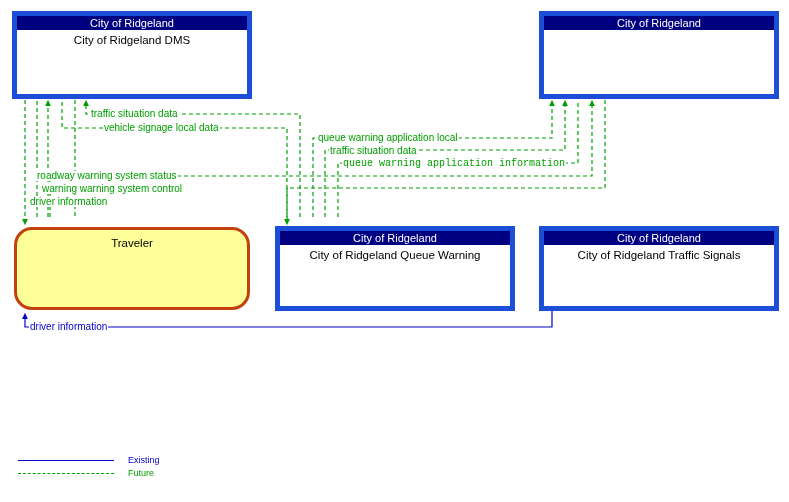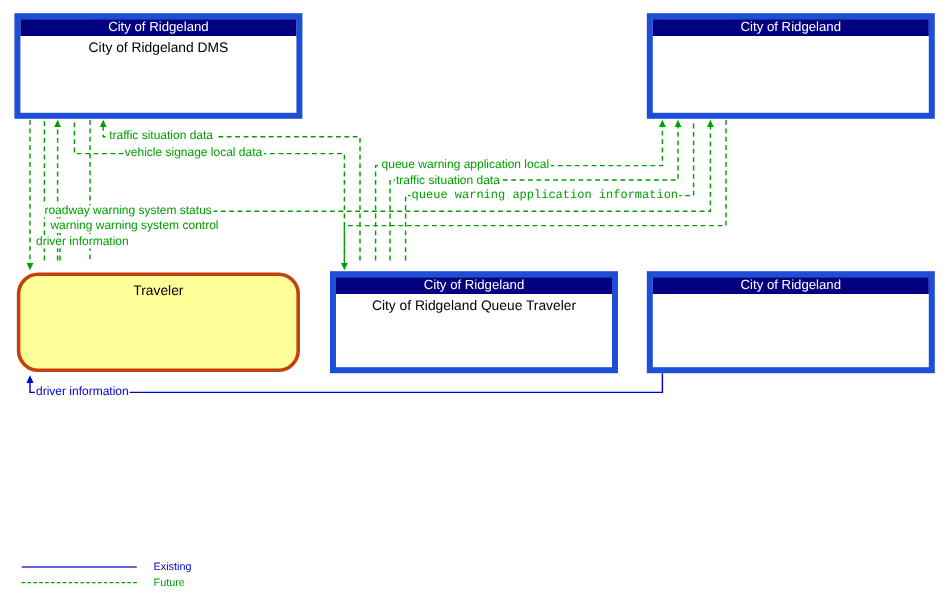--- a/index.html
+++ b/index.html
@@ -34,21 +34,21 @@
   #n-ts { left:539px;top:226px; width:240px;height:85px;}
   #n-trv{left:14px;  top:227px; width:236px;height:83px;}
 
   
   .flab{
     position:absolute;color:#00a000;font-size:10px;line-height:10px;
     white-space:nowrap;background:#ffffff;padding:0 1px;text-align:right;
   }
 
   
-  #legend{position:absolute;left:18px;top:466px;width:190px;height:26px;}
+  #legend{position:absolute;left:18px;top:454px;width:190px;height:26px;}
   .lg-row{position:relative;height:13px;}
   .lg-line{position:absolute;left:0;top:6px;width:96px;height:0;}
   .lg-line.solid{border-top:1.4px solid #0000cc;}
   .lg-line.dash{border-top:1.4px dashed #00a000;}
   .lg-txt{position:absolute;left:110px;top:0;font-size:9px;line-height:12px;}
   .lg-txt.e{color:#0000cc;}
   .lg-txt.f{color:#00a000;text-align:right;}
 </style>
 </head>
 <body>
@@ -95,25 +95,26 @@
   <div class="hdr">City of Ridgeland</div>
   <div class="ttl">City of Ridgeland DMS</div>
 </div>
 
 <div class="node" id="n-tmc">
   <div class="hdr">City of Ridgeland</div>
 </div>
 
 <div class="node" id="n-qw">
   <div class="hdr">City of Ridgeland</div>
-  <div class="ttl">City of Ridgeland Queue Traveler</div>
+  <div class="ttl">City of Ridgeland Queue Warning</div>
 </div>
 
 <div class="node" id="n-ts">
   <div class="hdr">City of Ridgeland</div>
+  <div class="ttl">City of Ridgeland Traffic Signals</div>
 </div>
 
 <div class="node term" id="n-trv">
   <div class="ttl">Traveler</div>
 </div>
 
 <div class="flab" style="left:90px;top:109px;">traffic situation data</div>
 <div class="flab" style="left:83px;top:123px;margin-left:20px;">vehicle signage local data</div>
 <div class="flab" style="left:317px;top:133px;">queue warning application local</div>
 <div class="flab" style="left:329px;top:146px;">traffic situation data</div>

